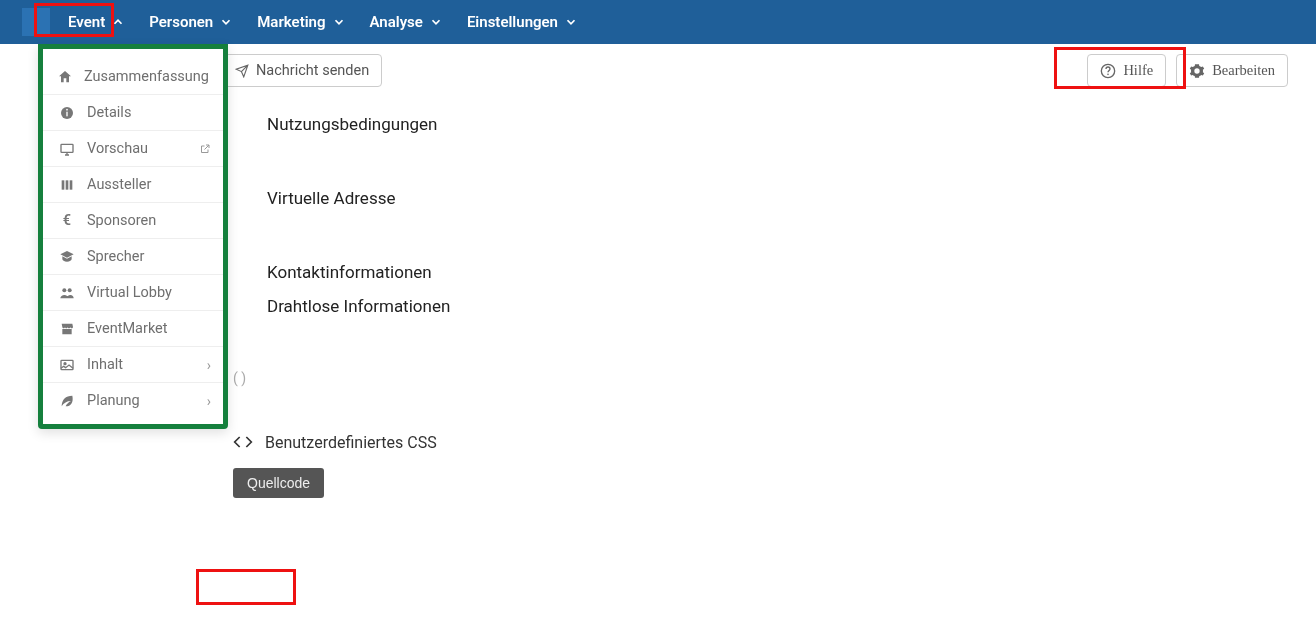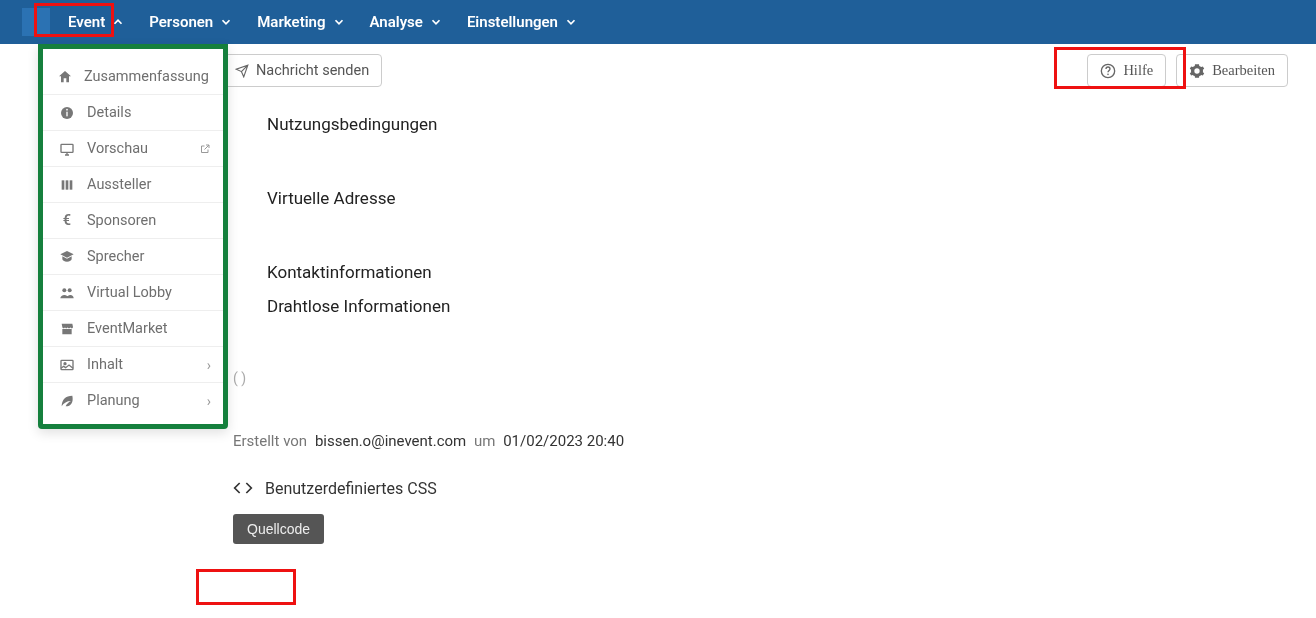--- a/index.html
+++ b/index.html
@@ -218,26 +218,20 @@
 
 <div class="redbox" style="left:1054px; top:47px; width:132px; height:42px;"></div>
 
 <div class="content">
   <div class="section-head first">Nutzungsbedingungen</div>
   <div class="section-head">Virtuelle Adresse</div>
   <div class="section-head contact">Kontaktinformationen</div>
   <div class="section-head">Drahtlose Informationen</div>
   <div class="paren">( )</div>
 
-  <div class="created">
-    <span>Erstellt von</span>
-    <span class="val">bissen.o@inevent.com</span>
-    <span>um</span>
-    <span class="val">01/02/2023 20:40</span>
-  </div>
 
   <div class="css-row">
     <span>
         <svg width="20" height="20" viewBox="0 0 24 24" fill="none" stroke="#333" stroke-width="2">
           <path d="M8 6l-6 6 6 6M16 6l6 6-6 6"></path>
         </svg>
       </span>
     <span>Benutzerdefiniertes CSS</span>
   </div>
 

